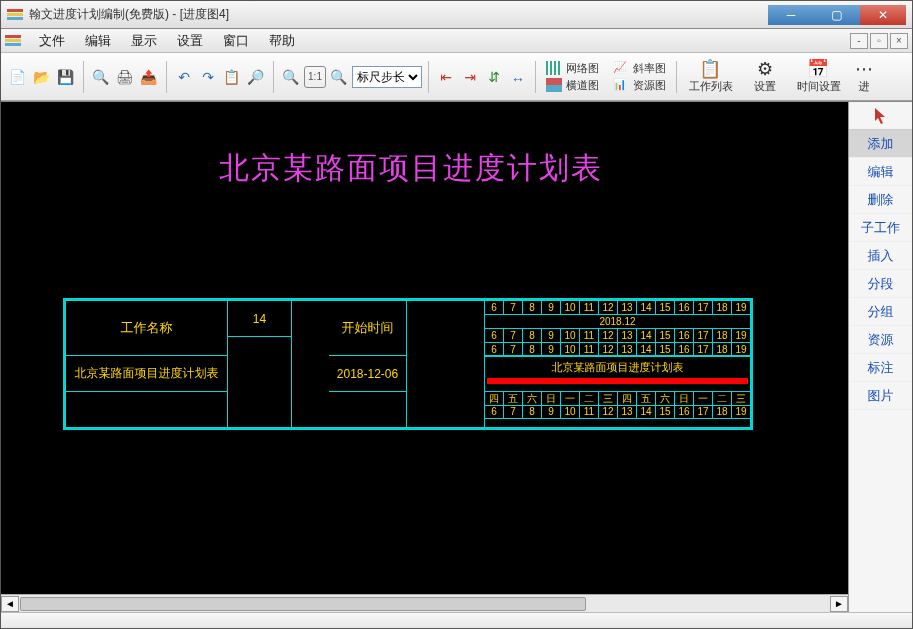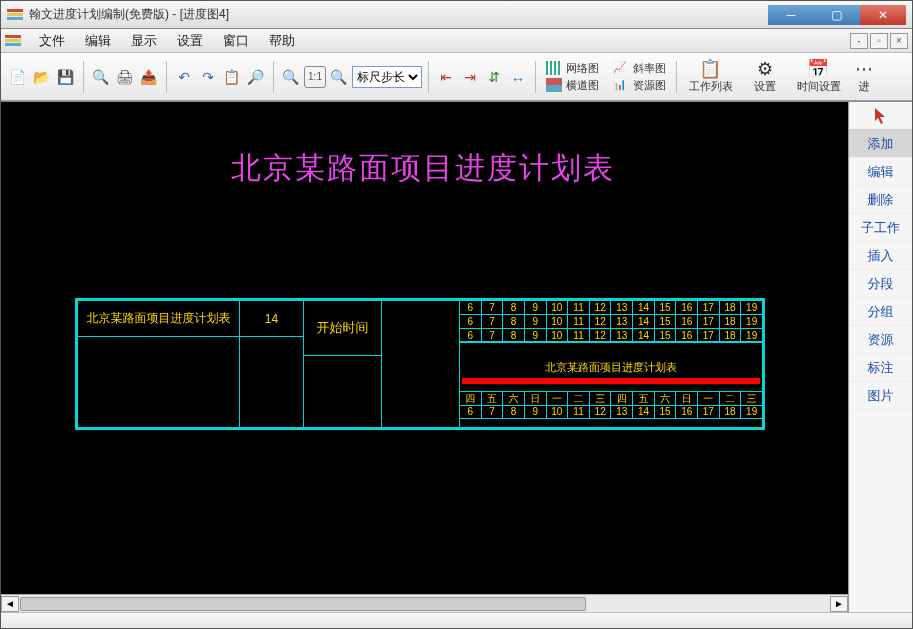--- a/index.html
+++ b/index.html
@@ -44,35 +44,35 @@
 .tb-select { font-size:12px; height:22px; border:1px solid #7a9ac0; background:#fff; }
 .tb-big { display:flex; flex-direction:column; align-items:center; font-size:11px; color:#333; padding:2px 6px; min-width:48px; }
 .tb-big .bicon{ font-size:18px; height:20px; display:flex; align-items:center;}
 .tb-pair { display:flex; flex-direction:column; font-size:11px; color:#333; gap:2px; }
 .tb-pair div{ display:flex; align-items:center; gap:4px; padding:0 4px;}
 .tb-pair .sicon{ width:16px; height:14px; display:inline-block; }
 
 
 .workspace { flex:1; display:flex; min-height:0; border-top:1px solid #888;}
 .canvas-wrap { flex:1; display:flex; flex-direction:column; min-width:0;}
-.canvas-scroll { flex:1; overflow:auto; background:#000; position:relative;padding-left:12px; }
+.canvas-scroll { flex:1; overflow:auto; background:#000; position:relative; }
 .canvas { width: 820px; height: 560px; position:relative; }
 
 .chart-title { position:absolute; left:0; right:0; top:46px; text-align:center; font-family:"SimSun","NSimSun",serif; font-size:30px; color:#e742e7; letter-spacing:2px;}
 
 
 .gantt-box { position:absolute; left:62px; top:196px; width:690px; border:3px solid #00d8d8; }
 .gantt-table { display:flex; }
 .gcol { border-right:1px solid #00d8d8; }
 .ghead { color:#ffd700; font-size:13px; text-align:center; display:flex; align-items:center; justify-content:center; border-bottom:1px solid #00d8d8; }
 .gcell { color:#ffd700; font-size:12px; text-align:center; display:flex; align-items:center; justify-content:center; border-bottom:1px solid #00d8d8;}
 .g-idx { width:32px; }
 .g-name{ width:162px; }
 .g-dur { width:64px; }
-.g-st  { width:78px; }
+.g-st  { width:78px;margin-left:37px; }
 .g-en  { width:78px; }
 .g-tl  { flex:1; border-right:none;}
 
 .g-head-row { height:55px; }
 .g-data-row { height:36px; }
 .g-foot-row { height:35px; border-bottom:none !important;}
 
 .timeline { position:relative; width:100%; }
 .tl-row { display:flex; width:100%; font-size:10px; color:#ffd700; }
 .tl-cell { flex:1; text-align:center; border-right:1px solid #00d8d8; border-bottom:1px solid #00d8d8; height:14px; line-height:13px; overflow:hidden;}
@@ -205,31 +205,33 @@
     <div class="canvas-wrap">
       <div class="canvas-scroll">
         <div class="canvas">
           <div class="chart-title">北京某路面项目进度计划表</div>
 
           <div class="gantt-box">
             <div class="gantt-table">
 
 
               <div class="gcol g-name">
+                <div class="ghead g-head-row">工作名称</div>
                 <div class="gcell g-data-row">北京某路面项目进度计划表</div>
                 <div class="gcell g-foot-row"></div>
               </div>
 
               <div class="gcol g-dur">
                 <div class="gcell g-data-row">14</div>
                 <div class="gcell g-foot-row"></div>
               </div>
 
               <div class="gcol g-st">
                 <div class="ghead g-head-row">开始时间</div>
+                <div class="gcell g-data-row">2018-12-06</div>
                 <div class="gcell g-foot-row"></div>
               </div>
 
               <div class="gcol g-en">
                 <div class="gcell g-foot-row"></div>
               </div>
 
               <div class="gcol g-tl">
                 <div class="timeline g-head-row">
                   <div class="tl-row" id="tl-top">
@@ -241,20 +243,21 @@
                       <div class="tl-cell">11</div>
                       <div class="tl-cell">12</div>
                       <div class="tl-cell">13</div>
                       <div class="tl-cell">14</div>
                       <div class="tl-cell">15</div>
                       <div class="tl-cell">16</div>
                       <div class="tl-cell">17</div>
                       <div class="tl-cell">18</div>
                       <div class="tl-cell">19</div>
                     </div>
+                  <div class="tl-month">2018.12</div>
                   <div class="tl-row" id="tl-top2">
                       <div class="tl-cell">6</div>
                       <div class="tl-cell">7</div>
                       <div class="tl-cell">8</div>
                       <div class="tl-cell">9</div>
                       <div class="tl-cell">10</div>
                       <div class="tl-cell">11</div>
                       <div class="tl-cell">12</div>
                       <div class="tl-cell">13</div>
                       <div class="tl-cell">14</div>

